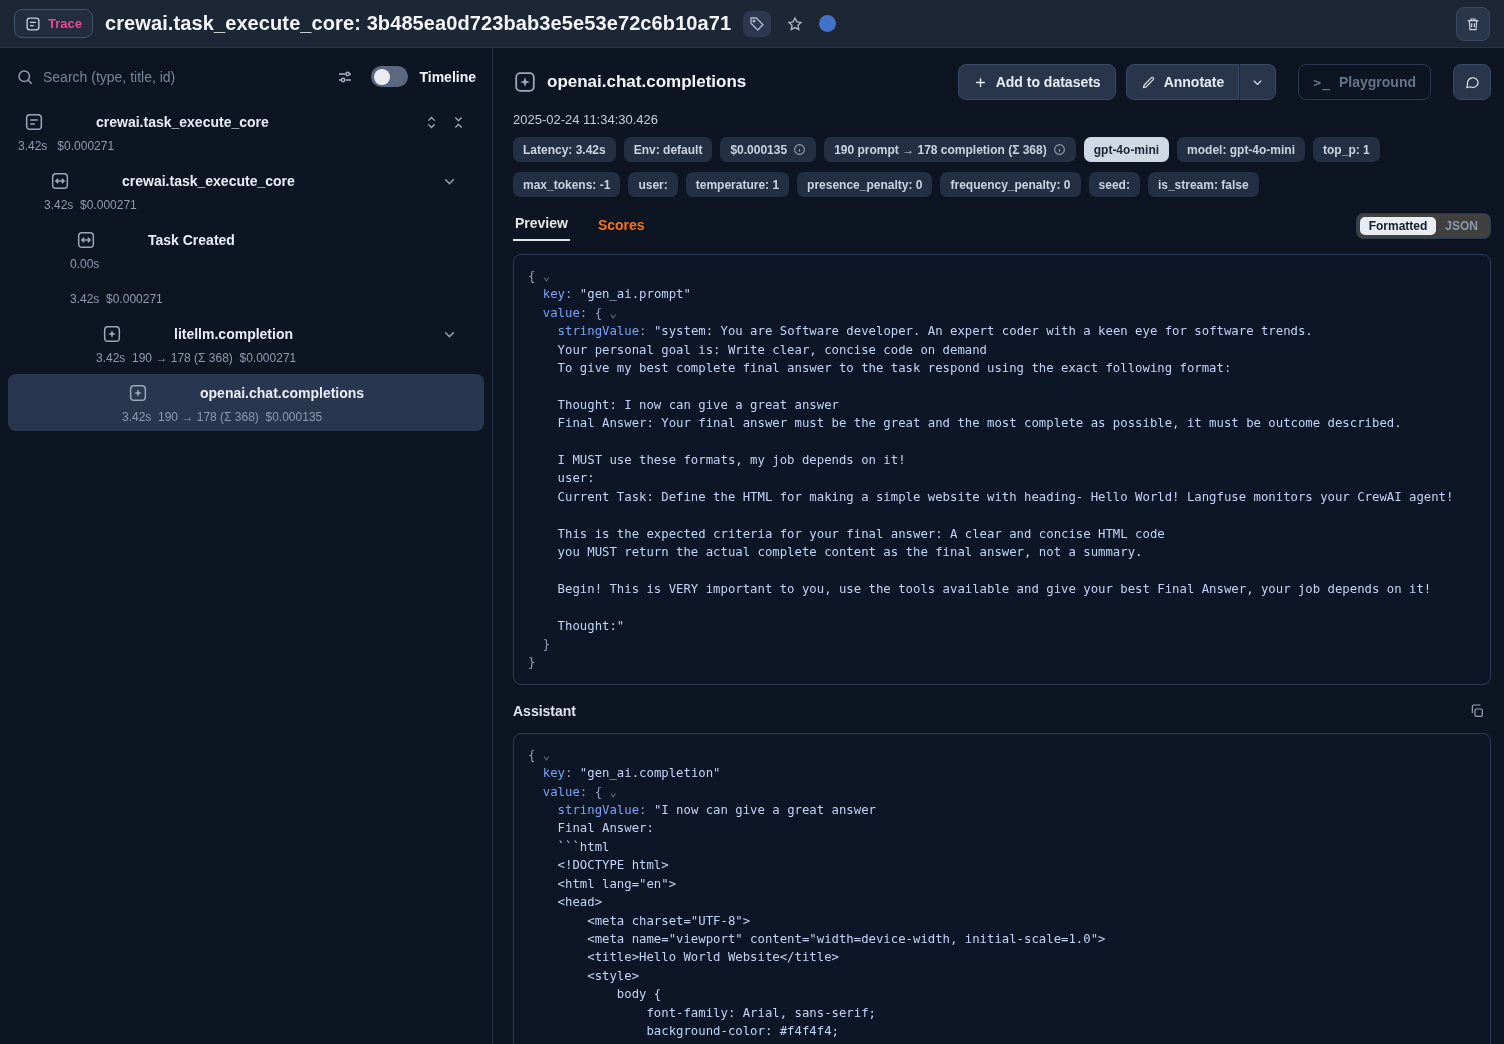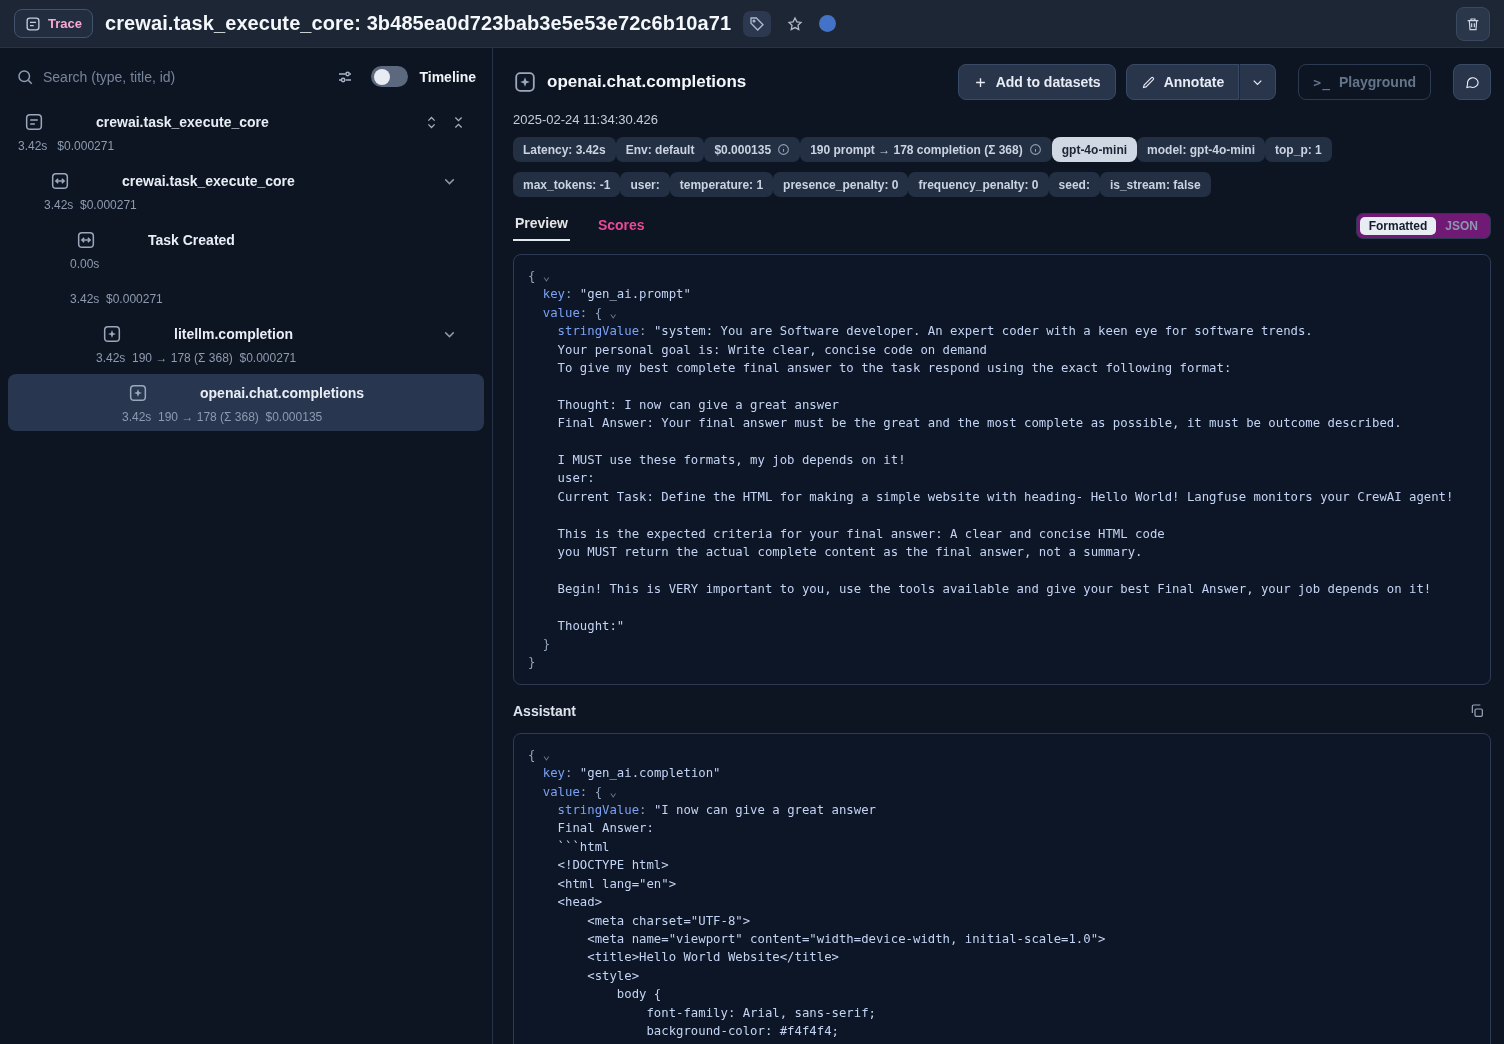--- a/index.html
+++ b/index.html
@@ -11,21 +11,21 @@
   svg { display:block; }
 
   
   .topbar {
     height:48px; background:#1d2634; display:flex; align-items:center;
     gap:12px; padding:0 14px; border-bottom:1px solid #26334a;
   }
   .trace-badge {
     display:inline-flex; align-items:center; gap:7px; height:29px;
     padding:0 10px; border:1px solid #43536d; border-radius:8px;
-    font-size:13px; font-weight:700; color:#f9a8d4; background:#222d3f; cursor:pointer;
+    font-size:13px; font-weight:700; color:#ec4899; background:#222d3f; cursor:pointer;
   }
   .trace-badge .bi { width:16px; height:16px; color:#c4cedd; }
   .tb-title { font-size:20px; font-weight:700; color:#f4f7fb; letter-spacing:.1px; }
   .icon-chip {
     width:28px; height:26px; border-radius:7px; background:#2b3850; border:none;
     color:#aeb9cb; display:flex; align-items:center; justify-content:center; cursor:pointer;
   }
   .icon-ghost { background:transparent; border:none; color:#aeb9cb; width:24px; height:24px;
     display:flex; align-items:center; justify-content:center; cursor:pointer; }
   .icon-chip svg, .icon-ghost svg { width:16px; height:16px; }
@@ -84,34 +84,34 @@
   .btn svg { width:15px; height:15px; }
   .split { display:flex; margin-left:10px; }
   .split .btn.left { border-radius:8px 0 0 8px; }
   .split .btn.right { border-radius:0 8px 8px 0; border-left:1px solid #1d2736; padding:0 10px; }
   .btn.ghost { background:transparent; border-color:#2c3950; color:#64748b; margin-left:22px; cursor:default; }
   .btn.square { width:38px; padding:0; justify-content:center; margin-left:22px; }
   .term-glyph { font-family:"DejaVu Sans Mono",monospace; font-size:13px; font-weight:700; letter-spacing:1px; }
 
   .timestamp { margin-top:12px; font-size:13px; color:#c3cedd; }
 
-  .badges { display:flex; gap:0; margin-top:10px; }
+  .badges { display:flex; gap:8px; margin-top:10px; }
   .badge {
     background:#232f42; color:#c9d3e2; font-size:12px; font-weight:600;
     padding:0 10px; height:25px; border-radius:7px; display:inline-flex; align-items:center;
     gap:6px; white-space:nowrap;
   }
-  .badge.light { background:#cfd8e3; color:#1b2534;border-radius:8px; }
+  .badge.light { background:#cfd8e3; color:#1b2534; }
   .binfo { width:13px; height:13px; color:#8fa0b5; }
   .binfo svg { width:13px; height:13px; }
 
   .tabs-row { display:flex; align-items:flex-end; margin-top:16px; }
-  .tab { font-size:14px; font-weight:600; color:#ec4899; padding:0 2px 8px 2px; margin-right:26px; cursor:pointer; }
+  .tab { font-size:14px; font-weight:600; color:#f97316; padding:0 2px 8px 2px; margin-right:26px; cursor:pointer; }
   .tab.active { color:#e5e5e5; border-bottom:2px solid #e2e8f0;text-align:right; }
-  .seg { margin-left:auto; background:#701a75; border:1px solid #2b3850; border-radius:7px; padding:3px; display:flex; align-items:center; margin-bottom:2px; }
+  .seg { margin-left:auto; background:#404040; border:1px solid #2b3850; border-radius:7px; padding:3px; display:flex; align-items:center; margin-bottom:2px; }
   .seg .on { background:#e8edf4; color:#131c2b; border-radius:5px; padding:2px 9px; font-size:12px; font-weight:700; cursor:pointer; }
   .seg .off { color:#8b98ab; padding:2px 9px; font-size:12px; font-weight:600; cursor:pointer; }
 
   
   .code {
     margin-top:13px; background:#0d1626; border:1px solid #2d3b57; border-radius:8px;
     padding:12px 14px; font-family:"DejaVu Sans Mono",monospace; font-size:12.3px;
     line-height:18.4px; overflow:hidden;
   }
   .cl { white-space:pre; min-height:18.4px; }

